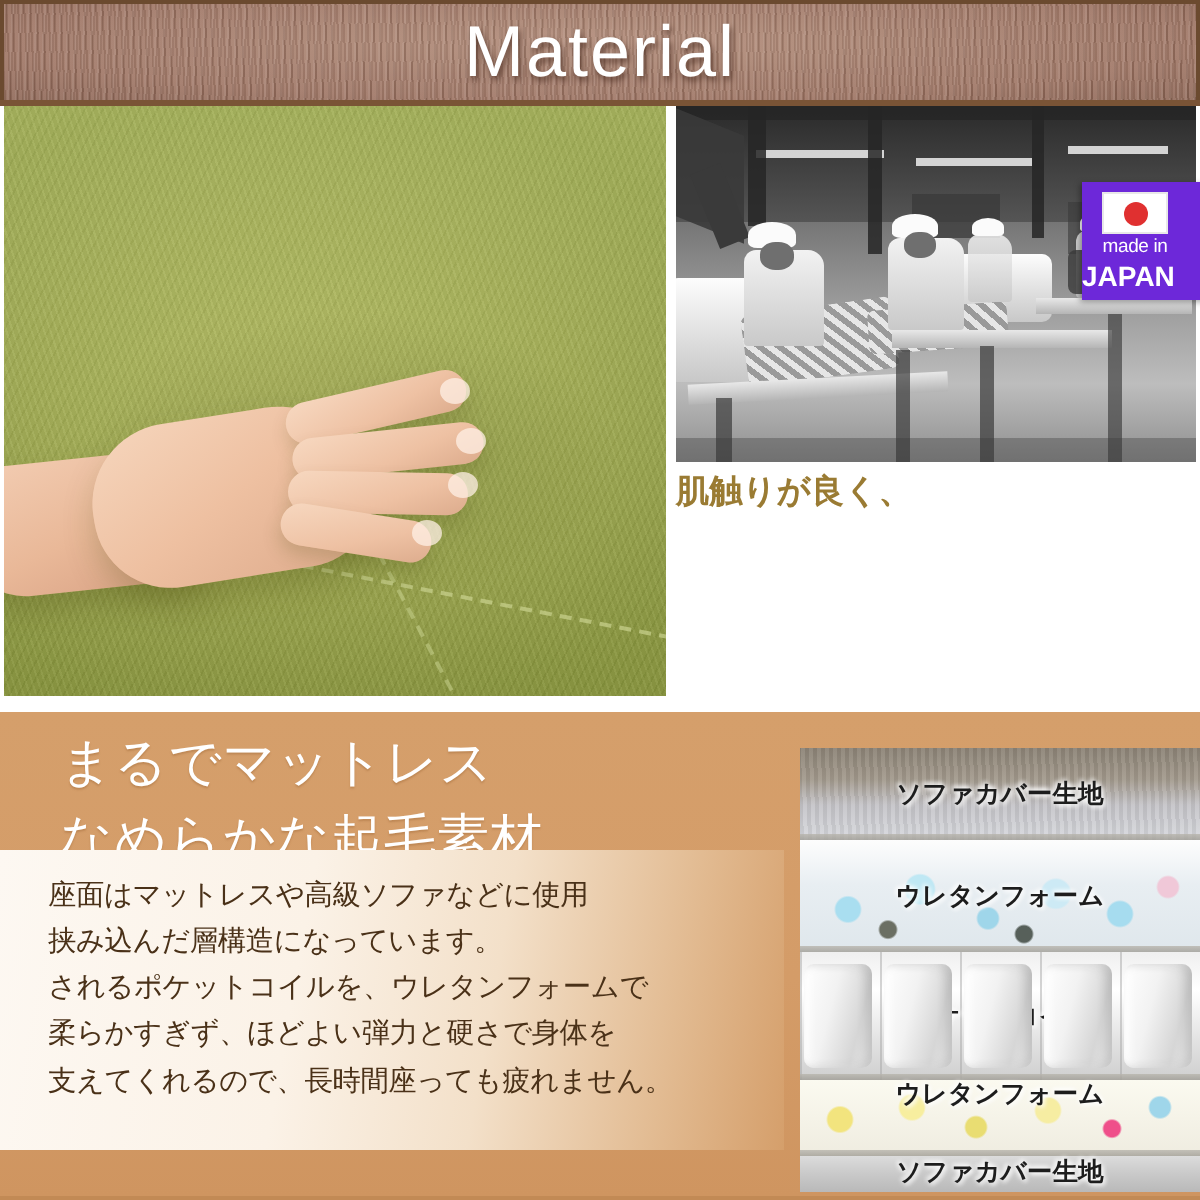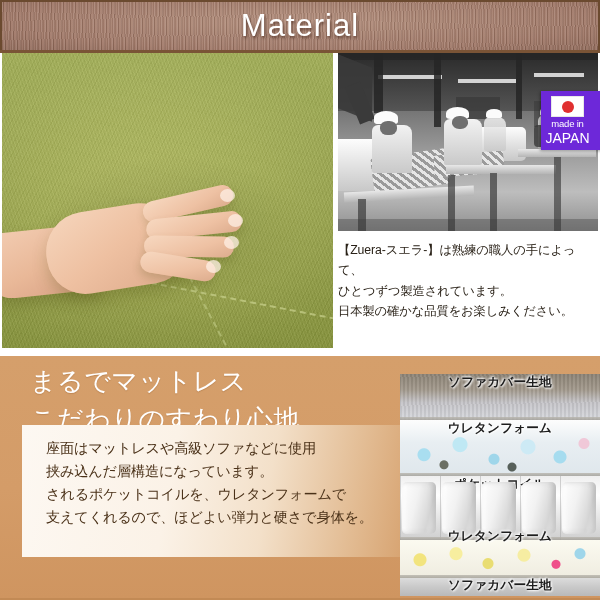--- a/index.html
+++ b/index.html
@@ -34,21 +34,21 @@
     background-image:
       repeating-linear-gradient(93deg, rgba(255,255,255,0.10) 0px, rgba(255,255,255,0.10) 1px, rgba(0,0,0,0.06) 1px, rgba(0,0,0,0.06) 2px, rgba(255,255,255,0.04) 2px, rgba(255,255,255,0.04) 4px),
       repeating-linear-gradient(87deg, rgba(0,0,0,0.07) 0px, rgba(0,0,0,0.07) 1px, rgba(255,255,255,0.07) 1px, rgba(255,255,255,0.07) 3px),
       radial-gradient(ellipse at 50% 40%, #b08a77 0%, #9d7362 70%, #8d6655 100%);
     display: flex;
     align-items: center;
     justify-content: center;
   }
   .header-title {
     color: #ffffff;
-    font-size: 31px;
+    font-size: 36px;
     font-weight: 400;
     letter-spacing: 1px;
     text-shadow: 1px 2px 3px rgba(60,30,20,0.65);
     line-height: 1;
     margin-top: -1px;
   }
   .header-underline {
     position: absolute;
     left: 0;
     top: 50px;
@@ -251,24 +251,23 @@
     left: 0; top: 28px; width: 53px;
     text-align: center;
     color: #ffffff;
     font-size: 9.5px;
     letter-spacing: -0.2px;
     line-height: 1;
   }
   .badge-japan {
     position: absolute;
     left: 0; top: 40px; width: 53px;
-    text-align: center;
     color: #ffffff;
     font-size: 14px;
-    font-weight: normal;
+    font-weight: bold;
     letter-spacing: 0px;
     line-height: 1;
   }
 
   
   .right-text {
     position: absolute;
     left: 338px;
     top: 182px;
     width: 258px;
@@ -320,23 +319,22 @@
     line-height: 1.45;
     letter-spacing: 0.5px;
     text-shadow: 0 1px 1px rgba(150,95,45,0.35);
   }
 
   .body-card {
     position: absolute;
     left: 0;
     top: 69px;
     width: 392px;
-    height: 132px;
+    height: 150px;
     background: linear-gradient(100deg, #fdf8f2 0%, #fbf2e7 38%, #f3e0c9 62%, #e2bb92 84%, #d59f6b 100%);
-    margin-left: 22px;
   }
   .body-card-text {
     position: absolute;
     left: 24px;
     top: 12px;
     width: 350px;
     color: #4a3118;
     font-size: 14.2px;
     line-height: 1.63;
     letter-spacing: -0.2px;
@@ -361,20 +359,21 @@
     top: 18px;
     width: 200px;
     height: 222px;
     overflow: hidden;
   }
   .layer {
     position: absolute;
     left: 0;
     width: 200px;
     display: flex;
+    align-items: center;
     justify-content: center;
   }
   .layer-label {
     color: #1d1d1d;
     font-size: 12.6px;
     font-weight: bold;
     letter-spacing: 0.2px;
     text-shadow:
       0 0 3px rgba(255,255,255,0.95),
       1px 1px 2px rgba(255,255,255,0.9),
@@ -523,44 +522,41 @@
     <div class="japan-badge">
       <div class="jflag">
         <div class="jflag-dot"></div>
       </div>
       <div class="badge-made">made in</div>
       <div class="badge-japan">JAPAN</div>
     </div>
 
     <div class="right-text">
       <div class="rt-heading">
-      </div>
-      <div class="rt-body">
-        <div>【Zuera-スエラ-】は熟練の職人の手によって、</div>
-        <div>ひとつずつ製造されています。</div>
-        <div>日本製の確かな品質をお楽しみください。</div>
+        <div>肌触りが良く、</div>
       </div>
     </div>
   </div>
 
   <div class="divider-strip"></div>
 
   <div class="lower-section">
 
     <div class="lower-headline">
       <div>まるでマットレス</div>
-      <div>こだわりのすわり心地</div>
+      <div>なめらかな起毛素材</div>
     </div>
 
     <div class="body-card">
       <div class="body-card-text">
         <div>座面はマットレスや高級ソファなどに使用</div>
         <div>挟み込んだ層構造になっています。</div>
         <div>されるポケットコイルを、ウレタンフォームで</div>
-        <div>支えてくれるので、ほどよい弾力と硬さで身体を。</div>
+        <div>柔らかすぎず、ほどよい弾力と硬さで身体を</div>
+        <div>支えてくれるので、長時間座っても疲れません。</div>
       </div>
     </div>
 
     <div class="diagram">
 
       <div class="layer lay-cover-top">
         <span class="layer-label">ソファカバー生地</span>
       </div>
 
       <div class="diagram-seam" style="top:43px;"></div>

